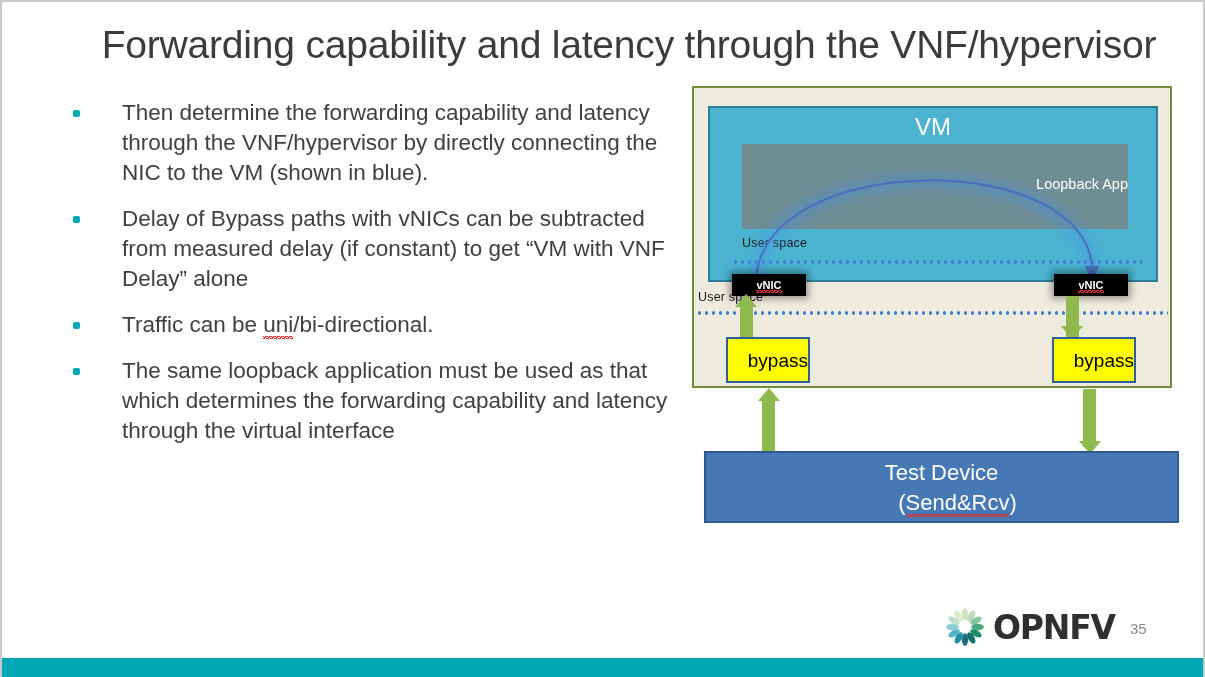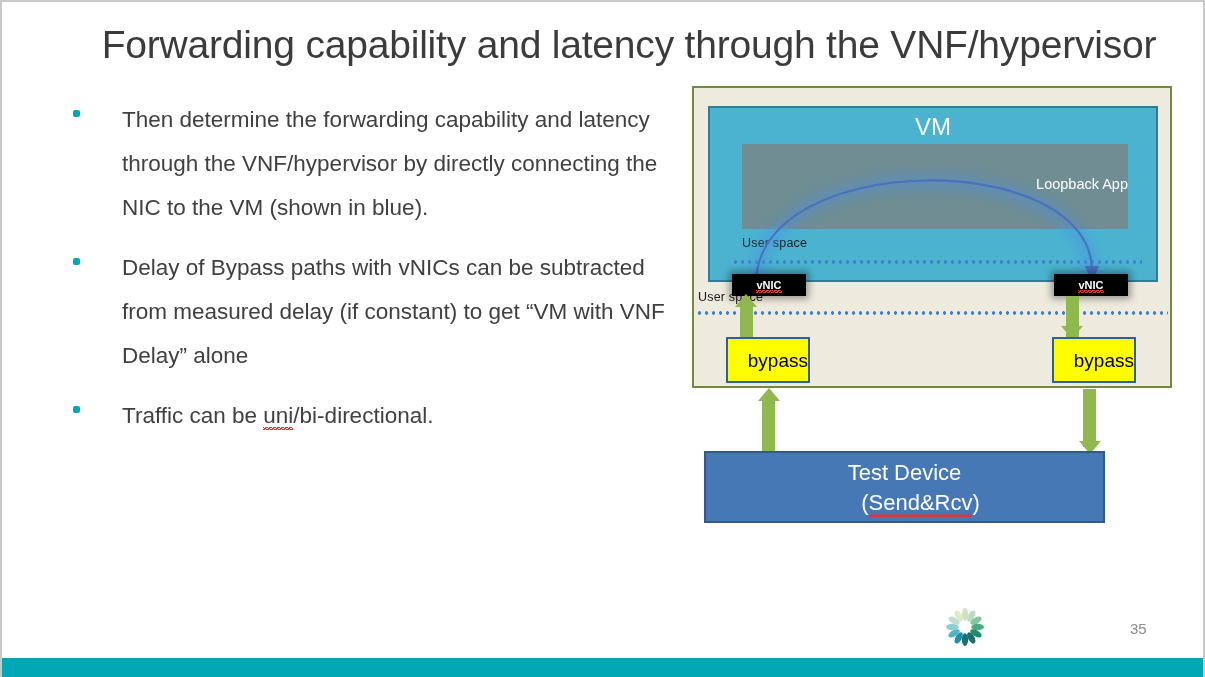--- a/index.html
+++ b/index.html
@@ -42,21 +42,21 @@
     position: absolute;
     left: 62px;
     top: 96px;
     width: 610px;
   }
   .bullet {
     position: relative;
     padding-left: 58px;
     margin-bottom: 16px;
     font-size: 22.5px;
-    line-height: 44px;
+    line-height: 30px;
     color: #404040;
   }
   .bullet .dot {
     position: absolute;
     left: 9px;
     top: 12px;
     width: 7px;
     height: 7px;
     border-radius: 2px;
     background: #00a9b7;
@@ -219,21 +219,21 @@
   #ext-right-head {
     position: absolute; left: 1076.5px; top: 439px; width: 0; height: 0;
     border-left: 11px solid transparent; border-right: 11px solid transparent;
     border-top: 13px solid #8fb84e;
   }
 
   #test-device {
     position: absolute;
     left: 702px;
     top: 449px;
-    width: 401px;
+    width: 475px;
     height: 72px;
     background: #4678b5;
     border: 2px solid #32598b;
     box-sizing: border-box;
     color: #ffffff;
     text-align: center;
     font-size: 22px;
     line-height: 30px;
     padding-top: 5px;
   }
@@ -300,20 +300,24 @@
       <span class="dot"></span>
       <span class="txt">Delay of Bypass paths with vNICs can be subtracted from measured delay (if constant) to get “VM with VNF Delay” alone</span>
     </div>
 
 
     <div class="bullet">
       <span class="dot"></span>
       <span class="txt"><span>Traffic can be </span><span class="sq">uni</span><span>/bi-directional.</span></span>
     </div>
 
+    <div class="bullet">
+      <span class="dot"></span>
+      <span class="txt">The same loopback application must be used as that which determines the forwarding capability and latency through the virtual interface</span>
+    </div>
 
   </div>
 
   <div id="diagram">
 
     <div id="vm-box">
       <div id="vm-label">VM</div>
 
       <div id="loopback-app">
         <div id="loopback-label">Loopback App</div>
@@ -398,19 +402,20 @@
             <ellipse cx="0" cy="-30" rx="7.5" ry="15" fill="#8ccfd2"></ellipse>
           </g>
         <g transform="rotate(300)"> 
             <ellipse cx="0" cy="-30" rx="7.5" ry="15" fill="#bfe0cf"></ellipse>
           </g>
         <g transform="rotate(330)"> 
             <ellipse cx="0" cy="-30" rx="7.5" ry="15" fill="#d9eccb"></ellipse>
           </g>
       </g>
     </svg>
+    <span id="logo-word">OPNFV</span>
   </div>
 
   <div id="page-number">35</div>
 
   <div id="bottom-bar"></div>
 
 </div>
 
 </body></html>

